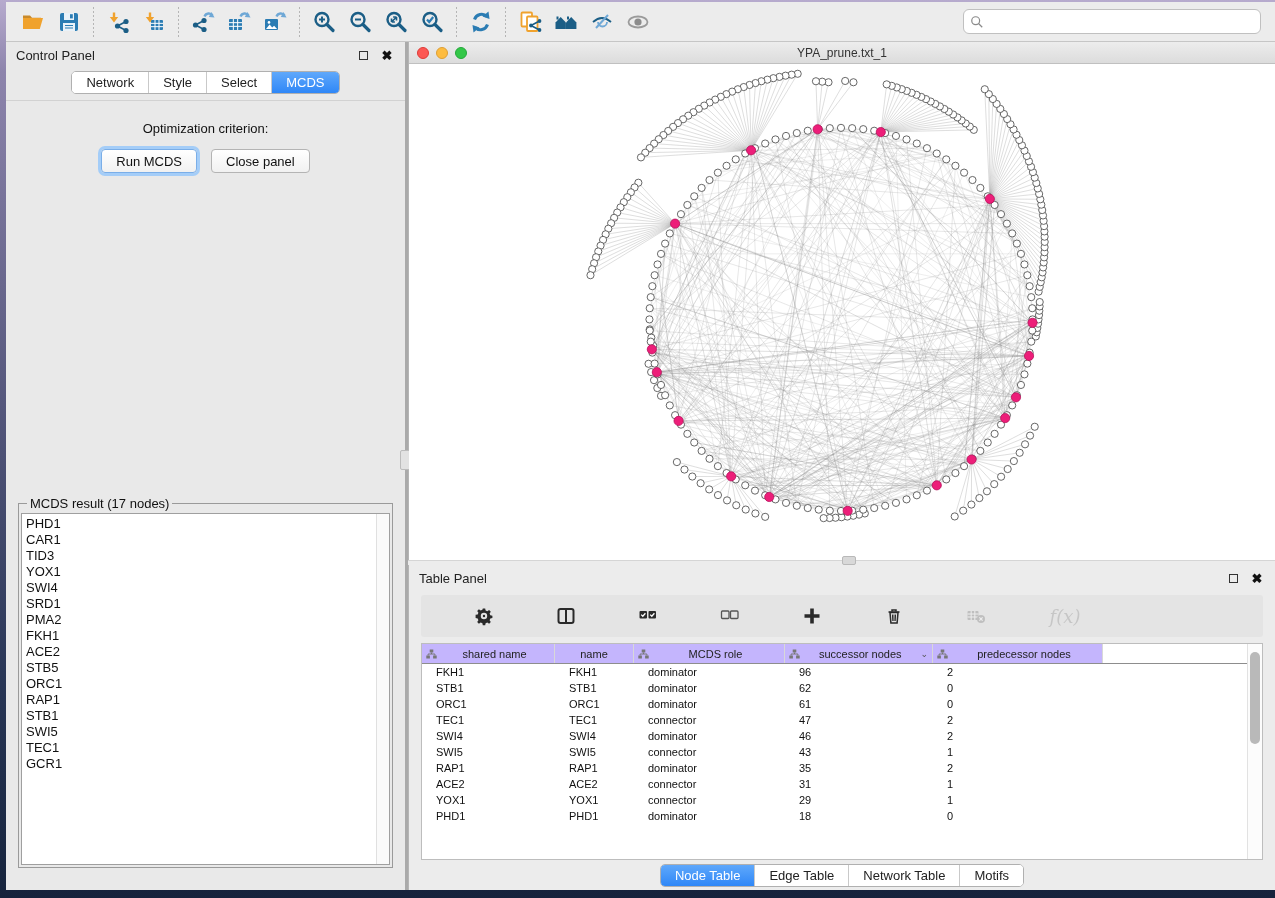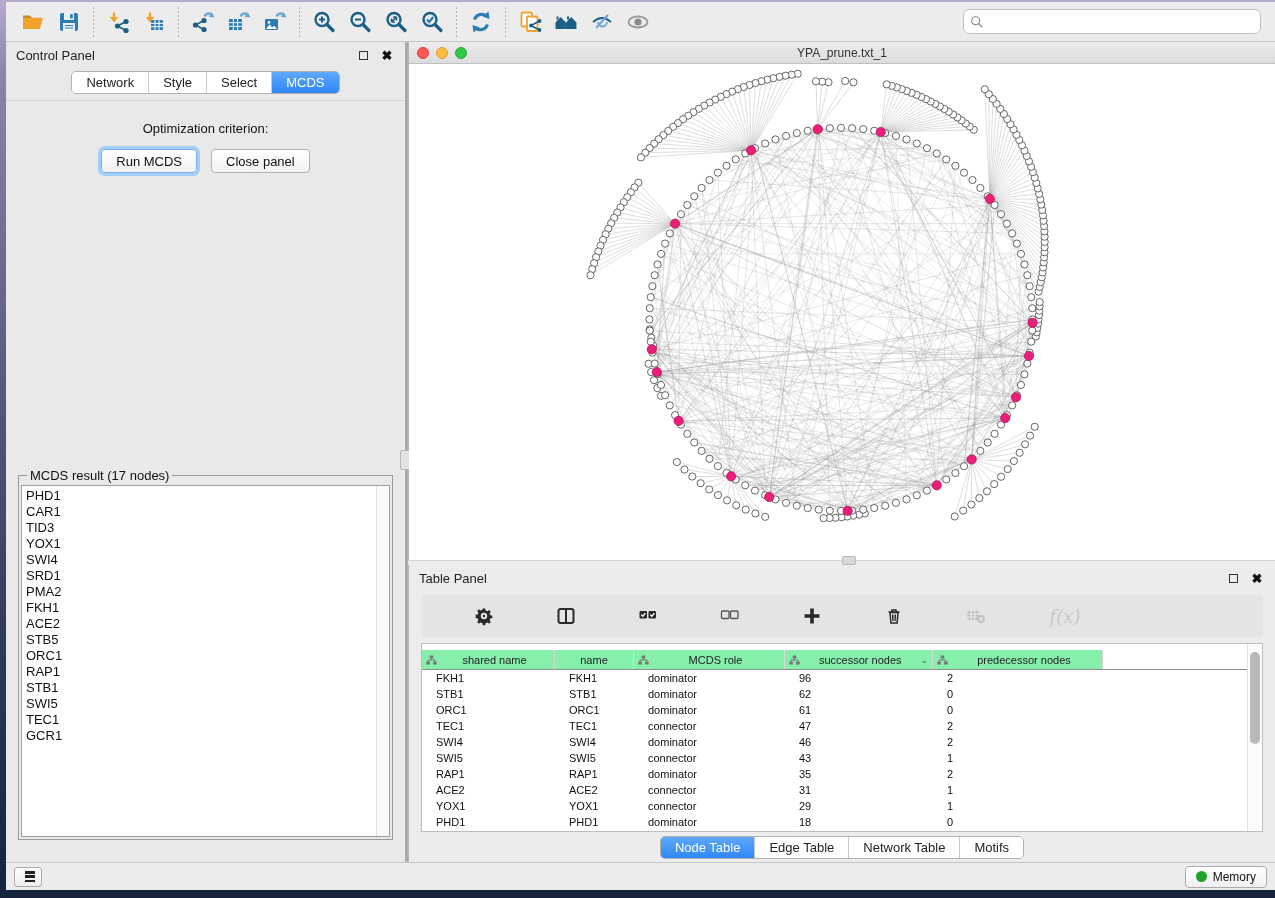--- a/index.html
+++ b/index.html
@@ -105,21 +105,21 @@
   .tp-toolbar { height:42px; background:#e4e4e4; margin:4px 12px 6px 12px; border-radius:3px;
     display:flex; align-items:center; padding:0 10px; gap:16px; flex:0 0 auto; }
   .tp-btn { width:26px; height:28px; display:flex; align-items:center; justify-content:center;
     background:transparent; border:none;margin-left:40px; }
   .tp-btn svg { width:20px; height:20px; }
   .tp-btn.disabled { opacity:0.4; }
   .fx-text { font-family:"DejaVu Serif", serif; font-style:italic; font-size:18px; color:#9a9a9a; }
 
   .table-region { flex:1; margin:0 12px; background:#fff; border:1px solid #bdbdbd;
     position:relative; overflow:hidden; display:flex; flex-direction:column; }
-  .thead { display:flex; height:20px; border-bottom:1px solid #8d8d8d; background:#86efac; flex:0 0 auto;margin-top:6px; }
+  .thead { display:flex; height:20px; border-bottom:1px solid #8d8d8d; background:#c4b5fd; flex:0 0 auto; }
   .th { display:flex; align-items:center; font-size:11px; color:#222;
     border-right:1px solid #d8d8d8; padding:0 4px; position:relative; }
   .th .lbl { flex:1; text-align:center; }
   .th svg.colicon { width:11px; height:10px; margin-right:2px; flex:0 0 auto; }
   .th .sort { font-size:9px; color:#555; margin-left:2px; }
   .thead .th-fill { flex:1; background:#fff; border-right:none; }
   .tbody { flex:1; position:relative; }
   .tr { display:flex; height:16px; align-items:center; }
   .td { font-size:11px; color:#111; padding:0 14px 0 14px; white-space:nowrap; }
   .td.num { }
@@ -1458,27 +1458,13 @@
               <div class="seg-tab sel">Node Table</div>
               <div class="seg-tab">Edge Table</div>
               <div class="seg-tab">Network Table</div>
               <div class="seg-tab">Motifs</div>
             </div>
         </div>
       </div>
     </div>
   </div>
 
-  <div class="status-bar">
-    <div class="list-btn">
-      <span class="list-glyph">
-          <i></i>
-          <i></i>
-          <i></i>
-        </span>
-    </div>
-    <div class="spacer"></div>
-    <button class="memory-btn">
-      <span class="mem-dot"></span>
-      <span>Memory</span>
-    </button>
-  </div>
 </div>
 
 </body></html>

